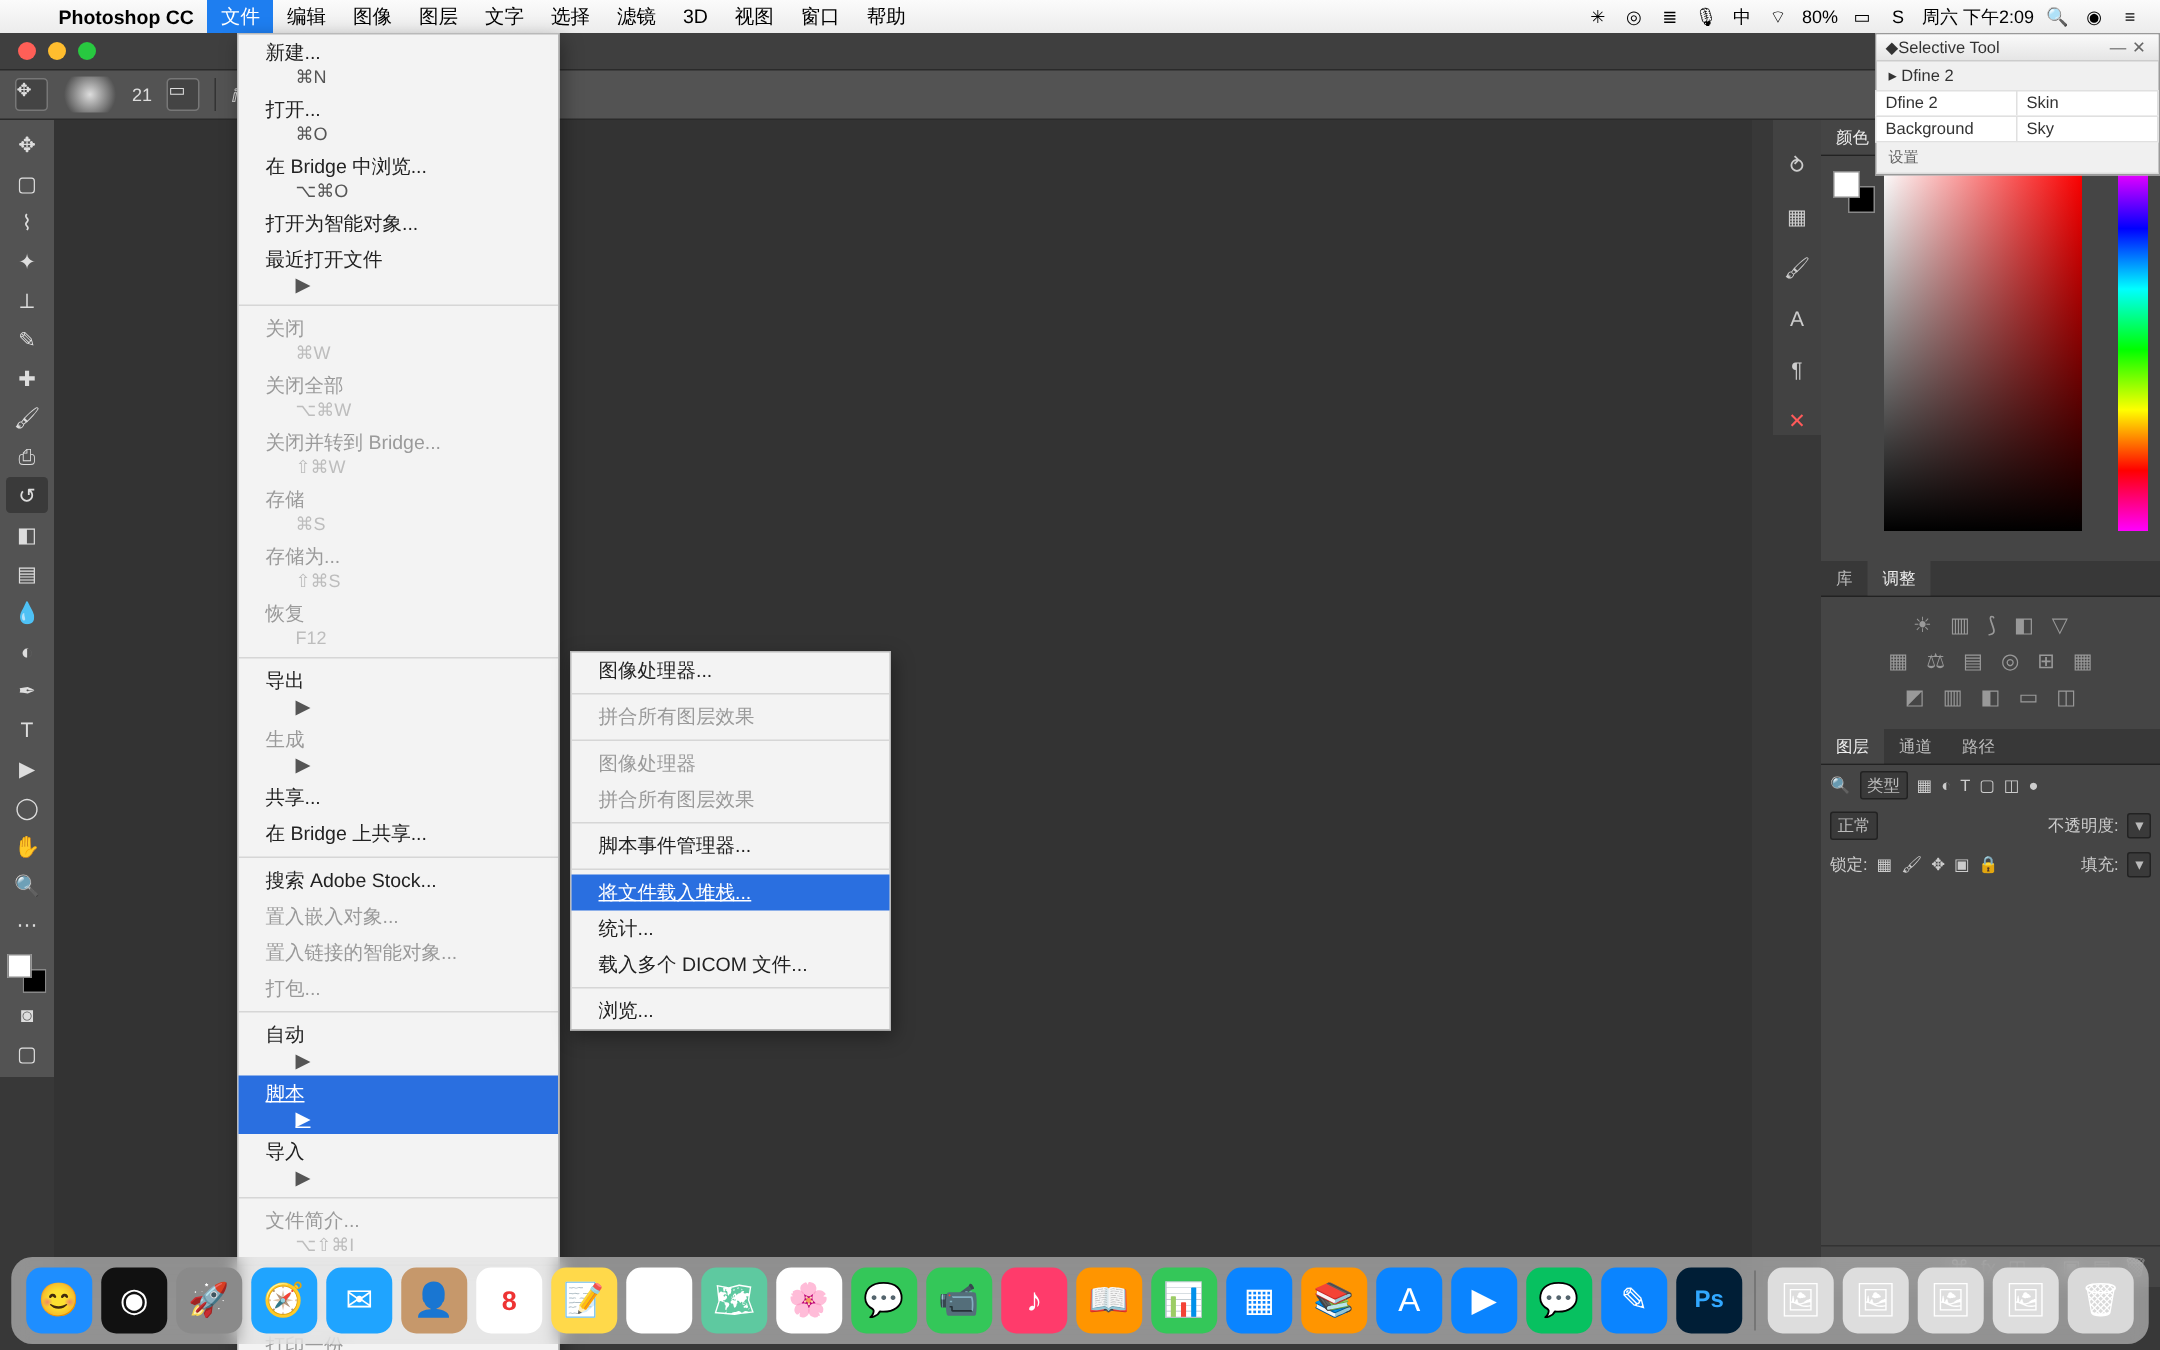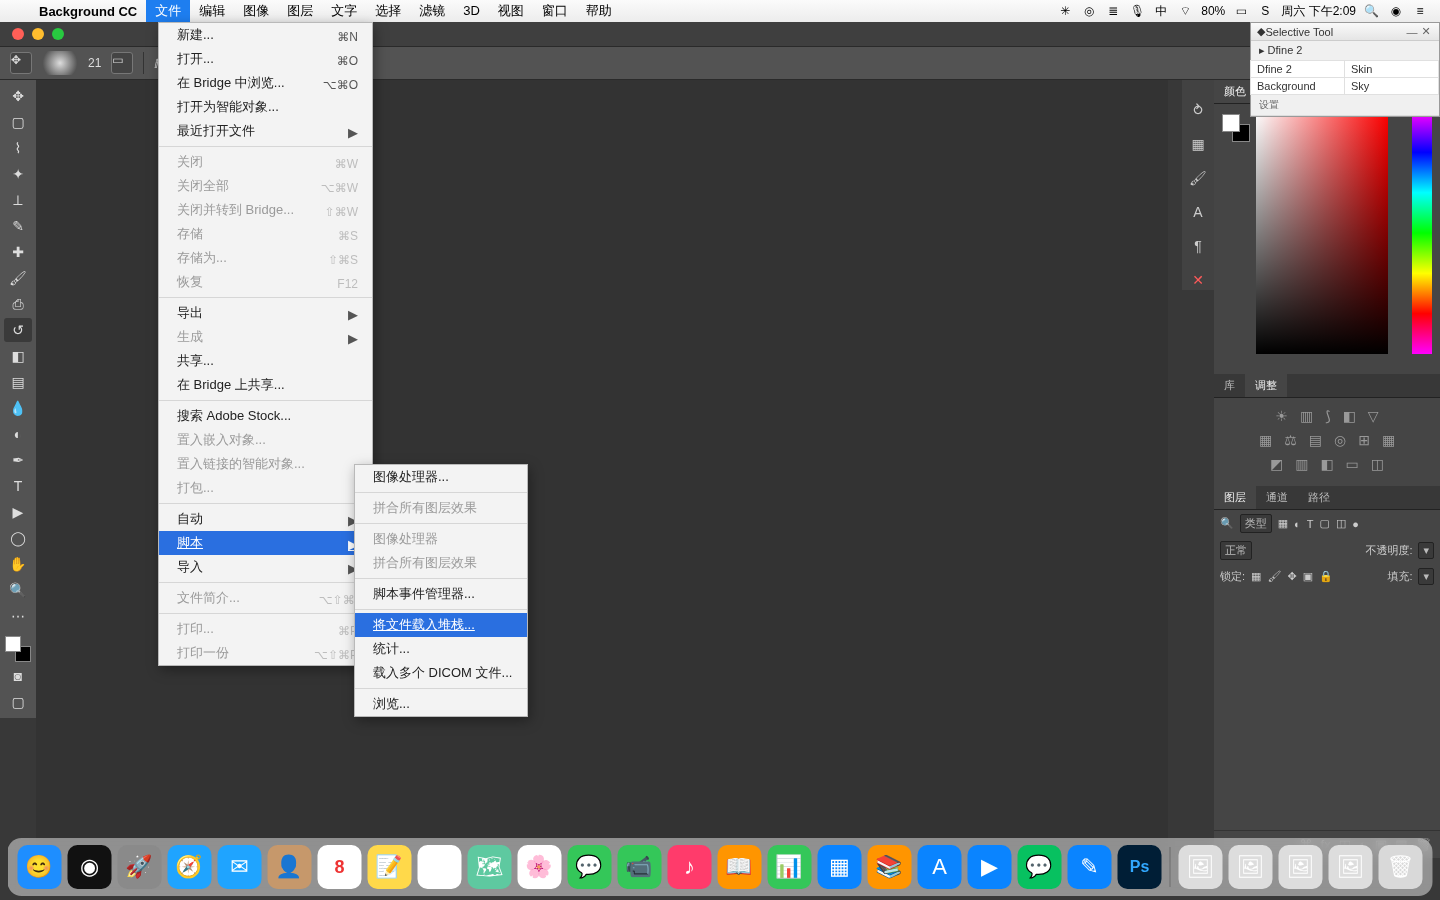--- a/index.html
+++ b/index.html
@@ -59,21 +59,21 @@
 .adjust-panel { padding:6px 8px 10px; }
 .adjust-label { padding:6px 0 8px; }
 .adj-row { display:flex; gap:12px; justify-content:center; padding:4px 0; color:#999; font-size:14px; }
 .layers-panel { flex:1; display:flex; flex-direction:column; }
 .layer-toolbar { display:flex; gap:6px; padding:4px 6px; align-items:center; }
 .layer-toolbar select,.layer-toolbar .field{ background:#3a3a3a;border:1px solid #222;color:#bbb;font-size:11px;padding:1px 4px;border-radius:2px;}
 .layer-footer { margin-top:auto; display:flex; gap:8px; padding:6px 8px; justify-content:flex-end; color:#888; font-size:13px; border-top:1px solid #333;}
 
 
 .dropdown { position:absolute; background:#f3f3f3; border:1px solid #b9b9b9; box-shadow:2px 4px 12px rgba(0,0,0,.35); font-size:13px; color:#222; }
-.dropdown .row { display:flex; align-items:flex-end; padding:3px 14px 3px 18px; white-space:nowrap; }
+.dropdown .row { display:flex; align-items:flex-start; padding:3px 14px 3px 18px; white-space:nowrap;flex-direction:column; }
 .dropdown .row .lab { flex:1; }
 .dropdown .row .sc { color:#555; font-size:12px; margin-left:20px; }
 .dropdown .row .arrow { margin-left:20px; color:#555; }
 .dropdown .row.disabled { color:#9a9a9a; }
 .dropdown .row.disabled .sc { color:#bdbdbd; }
 .dropdown .row.highlight { background:#2a6fe0; color:#fff;text-decoration:underline; }
 .dropdown .row.highlight .arrow,.dropdown .row.highlight .sc{color:#fff;}
 .dropdown hr { border:none; border-top:1px solid #d6d6d6; margin:3px 0; }
 
 
@@ -88,21 +88,21 @@
 
 .dock { position:absolute; bottom:4px; left:50%; transform:translateX(-50%); height:58px; background:rgba(220,220,220,.55); border-radius:14px; padding:4px 10px; display:flex; align-items:center; gap:6px; backdrop-filter:blur(6px); }
 .dock .app { width:44px;height:44px;border-radius:10px;display:flex;align-items:center;justify-content:center;font-size:22px;color:#fff; }
 .dock .sep { width:1px;height:40px;background:rgba(0,0,0,.25); margin:0 2px;}
 </style>
 </head>
 <body>
 
 <div class="mac-menubar">
   <div class="apple"></div>
-  <div class="appname">Background CC</div>
+  <div class="appname">Photoshop CC</div>
   <div id="mac-menus" style="display: inline-flex;">
       <div class="menuitem active">文件</div>
       <div class="menuitem">编辑</div>
       <div class="menuitem">图像</div>
       <div class="menuitem">图层</div>
       <div class="menuitem">文字</div>
       <div class="menuitem">选择</div>
       <div class="menuitem">滤镜</div>
       <div class="menuitem">3D</div>
       <div class="menuitem">视图</div>
@@ -368,21 +368,21 @@
     <div class="row disabled">
       <span class="lab">打印...</span>
       <span class="sc">⌘P</span>
     </div>
     <div class="row disabled">
       <span class="lab">打印一份</span>
       <span class="sc">⌥⇧⌘P</span>
     </div>
   </div>
 
-<div class="dropdown" id="script-dd" style="top:434px;left:354px;width:174px;margin-top:30px;">
+<div class="dropdown" id="script-dd" style="top:434px;left:380px;width:214px;">
     <div class="row">
       <span class="lab">图像处理器...</span>
     </div>
     <hr>
     <div class="row disabled">
       <span class="lab">拼合所有图层效果</span>
     </div>
     <hr>
     <div class="row disabled">
       <span class="lab">图像处理器</span>

